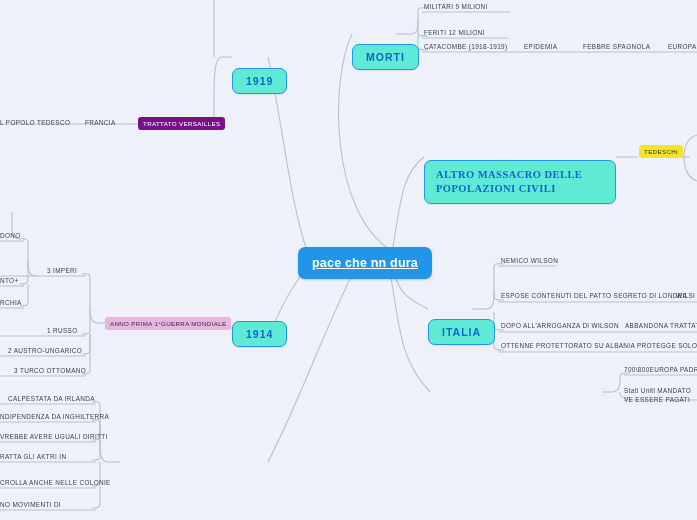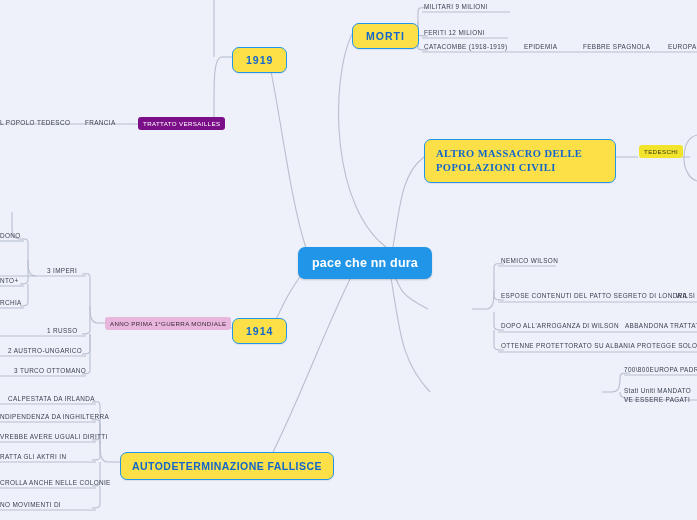--- a/index.html
+++ b/index.html
@@ -40,29 +40,30 @@
     border-radius: 7px;
     font-size: 12.5px;
     font-weight: bold;
     letter-spacing: .2px;
     padding: 9px 14px;
     box-shadow: 0 1px 2px rgba(0,0,0,.18);
   }
 
   
   .lv1 {
-    background: #fde047;
+    background: #5eead4;
     border: 1.6px solid #2196e8;
     border-radius: 7px;
     color: #1166cc;
     font-size: 10.5px;
     font-weight: bold;
     letter-spacing: .45px;
     padding: 7px 11px;
     box-shadow: 0 1px 1px rgba(0,0,0,.07);
+    margin-top: 21px;
   }
   .lv1.wrap {
     white-space: normal;
     line-height: 1.35;
     font-family: Liberation Serif, serif;
   }
   .lv1.year {
     letter-spacing: 1px;
     padding: 6px 13px;
   }
@@ -181,60 +182,60 @@
       <path d="M222,57 C214,57 214,80 214,100 L214,120 C214,124 210,124 206,124"></path>
       <path d="M138,124 L130,124"></path>
       <path d="M0,124 L130,124"></path>
 
       <path d="M214,57 L214,0"></path>
 
       <path d="M20,239 C14,239 12,234 12,228 L12,212"></path>
     </g>
   </svg>
 
-  <div class="node root" style="left:298px; top:247px;">pace che nn dura</div>
+  <div class="node root" style="left:298px; top:247px;text-decoration:underline;">pace che nn dura</div>
 
   <div class="node lv1 year" style="left:352px; top:23px;">MORTI</div>
 
   <div class="node leaf" style="left:424px; top:3px;">MILITARI 9 MILIONI</div>
   <div class="node leaf" style="left:424px; top:29px;">FERITI 12 MILIONI</div>
   <div class="node leaf" style="left:424px; top:43px;">CATACOMBE (1918-1919)</div>
 
   <div class="node leaf" style="left:524px; top:43px;">EPIDEMIA</div>
   <div class="node leaf" style="left:583px; top:43px;">FEBBRE SPAGNOLA</div>
   <div class="node leaf" style="left:668px; top:43px;">EUROPA UN</div>
 
   <div class="node lv1 wrap" style="left:424px; top:139px; width:192px;">ALTRO MASSACRO DELLE POPOLAZIONI CIVILI</div>
   <div class="node tag tag-yellow" style="left:639px; top:145px;">TEDESCHI</div>
 
+  <div class="node lv1 year" style="left:428px; top:298px;">ITALIA</div>
 
   <div class="node leaf" style="left:501px; top:257px;">NEMICO WILSON</div>
   <div class="node leaf" style="left:501px; top:292px;">ESPOSE CONTENUTI DEL PATTO SEGRETO DI LONDRA</div>
   <div class="node leaf" style="left:676px; top:292px;">WILSI</div>
 
   <div class="node leaf" style="left:501px; top:322px;">DOPO ALL'ARROGANZA DI WILSON</div>
   <div class="node leaf" style="left:625px; top:322px;">ABBANDONA TRATTATIVE</div>
 
   <div class="node leaf" style="left:501px; top:342px;">OTTENNE PROTETTORATO SU ALBANIA</div>
   <div class="node leaf" style="left:637px; top:342px;">PROTEGGE SOLO. ER</div>
 
 
   <div class="node leaf" style="left:624px; top:366px;">700\800EUROPA PADRO</div>
   <div class="node leaf two" style="left:624px; top:386px;">Stati Uniti MANDATO VE ESSERE PAGATI</div>
 
-  <div class="node lv1" style="left:120px; top:452px;">AUTODETERMINAZIONE FALLISCE</div>
 
   <div class="node leaf" style="left:8px; top:395px;">CALPESTATA DA IRLANDA</div>
   <div class="node leaf" style="left:0px; top:413px;">NDIPENDENZA DA INGHILTERRA</div>
   <div class="node leaf" style="left:0px; top:433px;">VREBBE AVERE UGUALI DIRITTI</div>
   <div class="node leaf" style="left:0px; top:453px;">RATTA GLI AKTRI IN</div>
   <div class="node leaf" style="left:0px; top:479px;">CROLLA ANCHE NELLE COLONIE</div>
   <div class="node leaf" style="left:0px; top:501px;">NO MOVIMENTI DI</div>
 
-  <div class="node lv1 year" style="left:232px; top:318px;">1914</div>
+  <div class="node lv1 year" style="left:232px; top:300px;">1914</div>
   <div class="node tag tag-pink" style="left:105px; top:317px;">ANNO PRIMA  1°GUERRA MONDIALE</div>
 
   <div class="node leaf" style="left:47px; top:267px;">3 IMPERI</div>
   <div class="node leaf" style="left:47px; top:327px;">1 RUSSO</div>
   <div class="node leaf" style="left:8px; top:347px;">2 AUSTRO-UNGARICO</div>
   <div class="node leaf" style="left:14px; top:367px;">3 TURCO OTTOMANO</div>
 
   <div class="node leaf" style="left:0px; top:232px;">DONO</div>
   <div class="node leaf" style="left:0px; top:277px;">NTO+</div>
   <div class="node leaf" style="left:0px; top:299px;">RCHIA</div>

